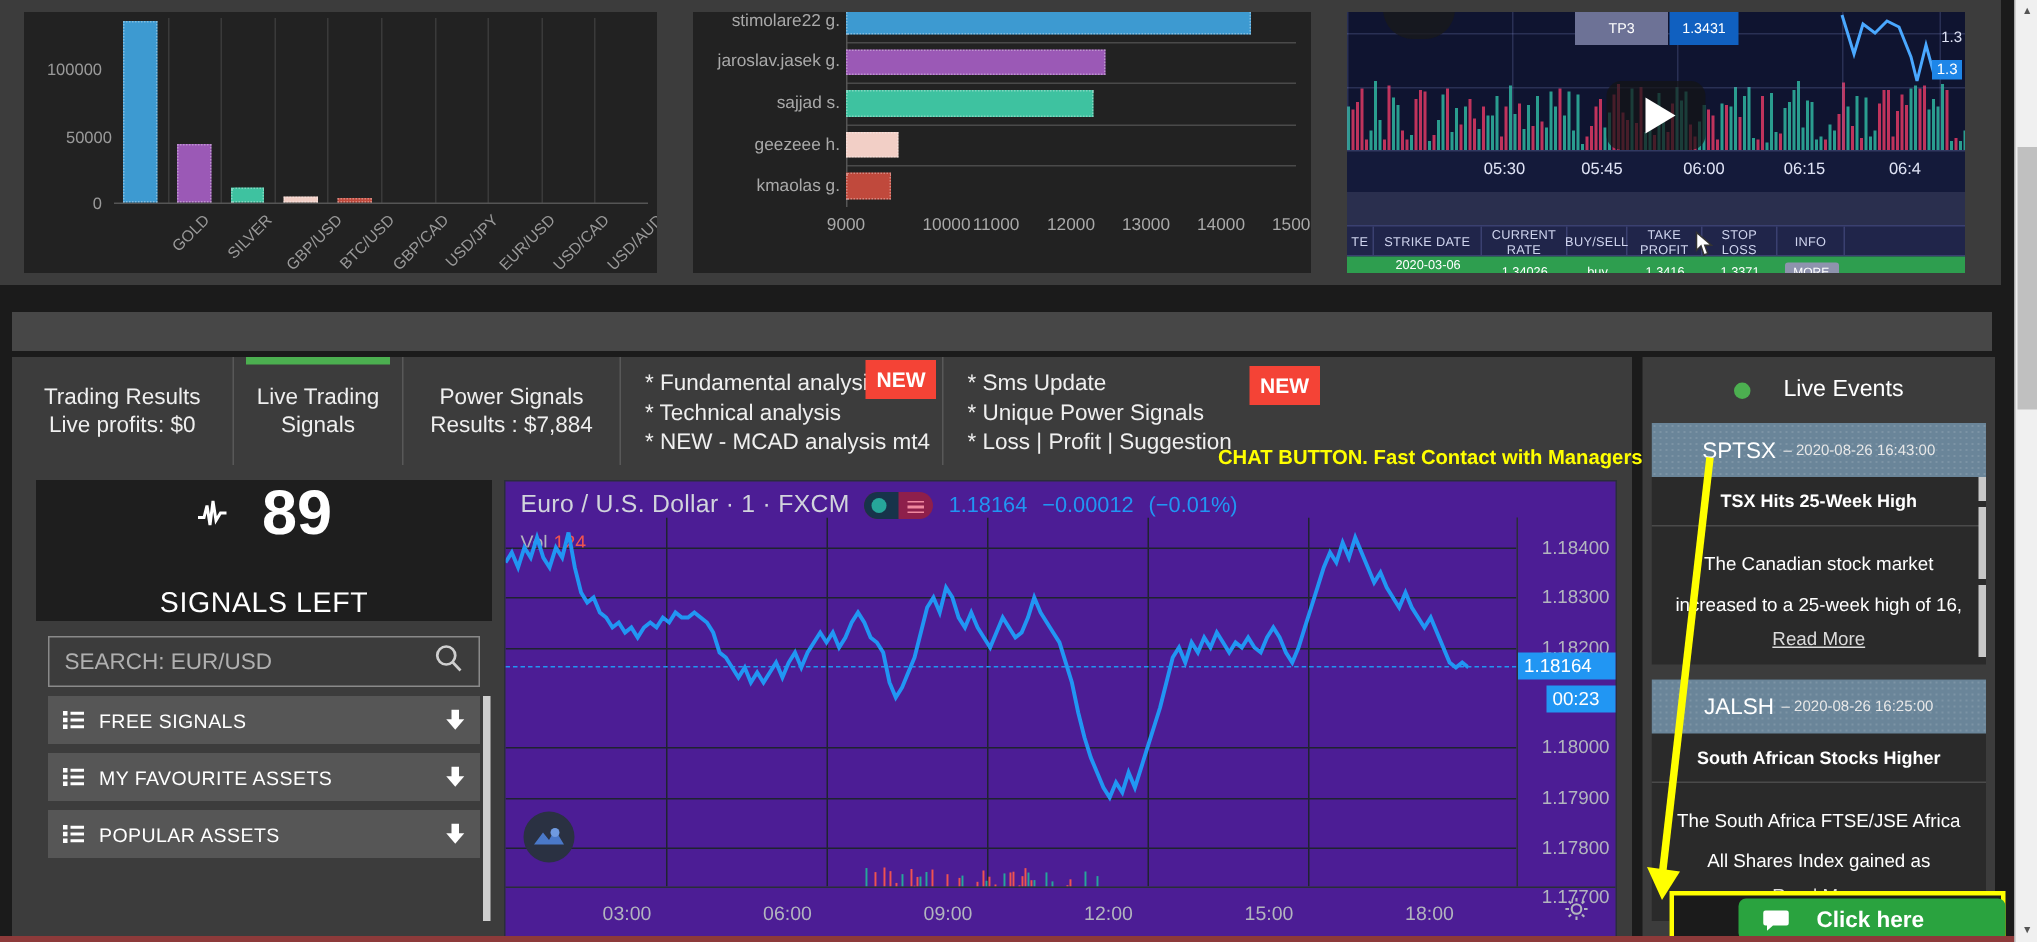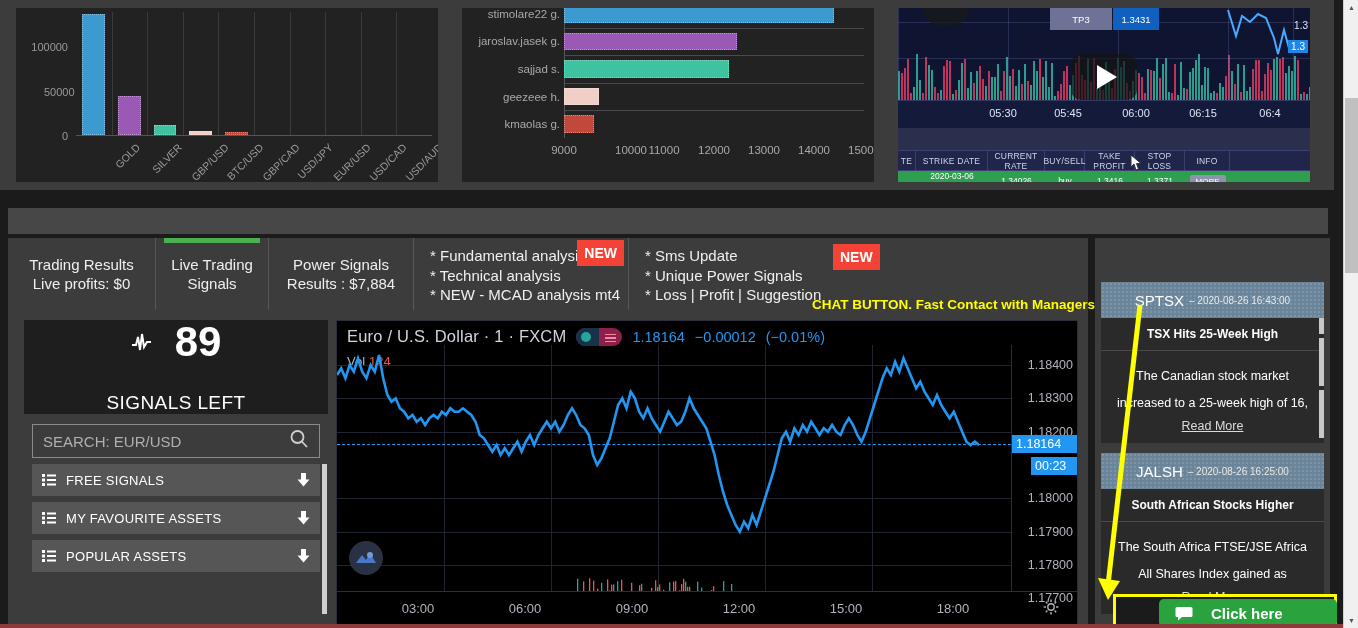--- a/index.html
+++ b/index.html
@@ -197,21 +197,21 @@
   .sig-item .label { flex: 1; margin-left: 10px; }
   .list-icon { width: 14px; height: 12px; }
   .dl-icon { width: 13px; height: 14px; }
   .sig-scroll {
     position: absolute; right: -7px; top: 0; width: 5px; height: 150px; background: #cfcfcf;
   }
 
   
   .tv {
     position: absolute; left: 328px; top: 82px; right: 10px; bottom: 0;
-    background: #000000; border: 1px solid #2a2e39;
+    background: #4c1d95; border: 1px solid #2a2e39;
   }
   .tv-header { position: absolute; left: 10px; top: 6px; display: flex; align-items: center; gap: 10px; }
   .tv-title { color: #d1d4dc; font-size: 16.5px; letter-spacing: .2px; }
   .tv-toggle {
     width: 46px; height: 18px; border-radius: 9px; background: #8e1f4b; position: relative; overflow:hidden;
   }
   .tv-toggle .left-half {
     position:absolute; left:0; top:0; width:23px; height:18px; background:#17334a;
   }
   .tv-dot { position: absolute; left: 5px; top: 4px; width: 10px; height: 10px; border-radius: 50%; background: #26a69a; }
@@ -1083,20 +1083,24 @@
   </div>
 
   <div class="chat-note">CHAT BUTTON. Fast Contact with Managers</div>
 
   <svg class="yellow-arrow" width="60" height="310">
     <line x1="50" y1="5" x2="18" y2="285" stroke="#ffff00" stroke-width="5"></line>
     <polygon points="18,300 8,278 30,281" fill="#ffff00"></polygon>
   </svg>
 
   <div class="events">
+    <div class="ev-head">
+      <span class="ev-dot"></span>
+      <span class="ev-title">Live Events</span>
+    </div>
     <div class="ev-body" id="ev-body">
       <div class="ev-scroll">
         <i style="height:50px"></i>
           <i style="height:48px"></i>
           <i style="height:48px"></i>
       </div>
     <div class="ev-card">
           <div class="ev-banner">
             <span class="ev-sym">SPTSX</span>
             <span class="ev-date">– 2020-08-26 16:43:00</span>

